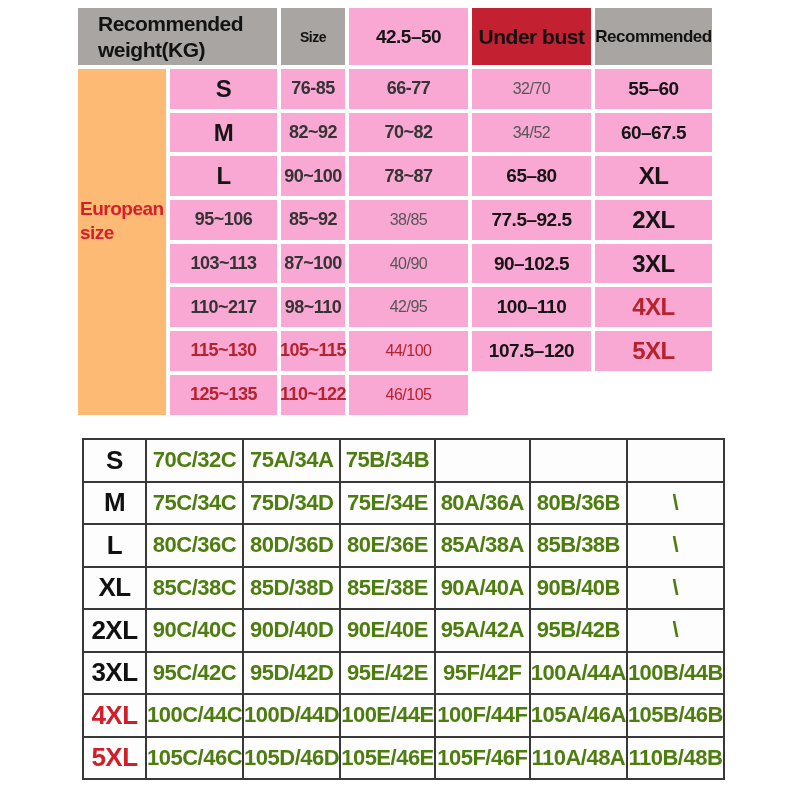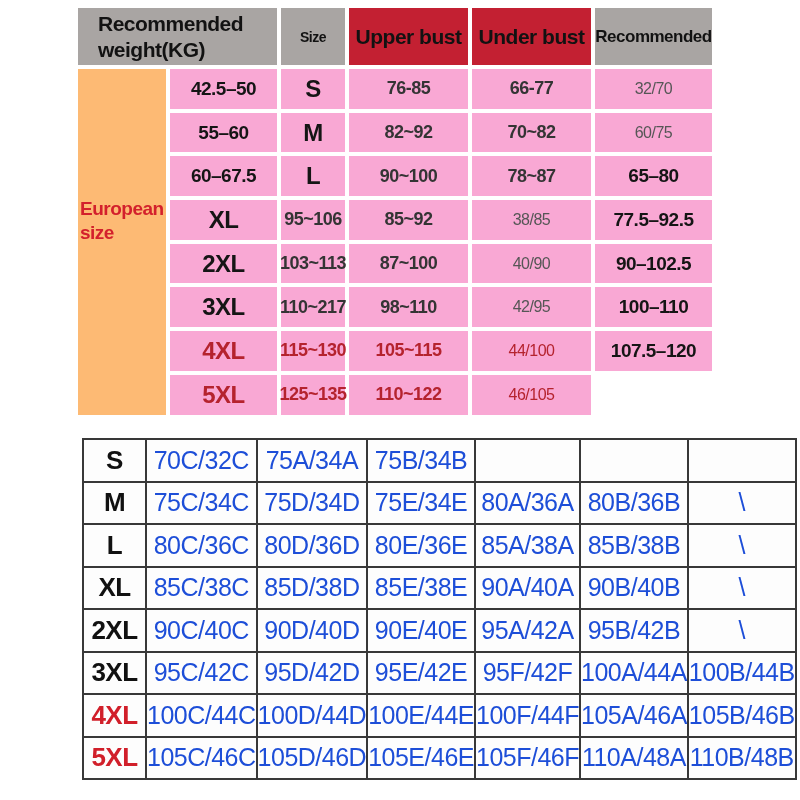--- a/index.html
+++ b/index.html
@@ -44,53 +44,52 @@
   .cr{font-weight:normal;font-size:16px;color:#565656;}
   .hl{color:#b5232e !important;}
 
   
   .bottom-table{
     position:absolute;left:82px;top:438px;
     border-collapse:collapse;table-layout:fixed;
   }
   .bottom-table td,.bottom-table th{
     border:2px solid #383838;height:40.5px;text-align:center;vertical-align:middle;
-    font-size:25px;font-weight:normal;color:#1d4ed8;letter-spacing:-0.5px;
+    font-size:22px;font-weight:bold;color:#4d7c0f;letter-spacing:-0.5px;
     white-space:nowrap;overflow:hidden;padding:0;background:#fdfdfd;
   }
   .bottom-table th{font-size:26px;font-weight:bold;color:#111;}
   .bottom-table th.red{color:#d11f2a;}
 </style>
 </head>
 <body>
 
 <div class="canvas">
 
   <div class="top-table">
     <div class="th th-weight">Recommended weight(KG)</div>
     <div class="th th-size">Size</div>
-    <div class="th th-red th-upper">Upper bust</div>
     <div class="th th-red th-under">Under bust</div>
     <div class="th th-rec">Recommended</div>
 
     <div class="side-cell">
       <div class="side-label">European size</div>
     </div>
 
     <div class="cell cw">42.5–50</div>
     <div class="cell cs">S</div>
     <div class="cell cu">76-85</div>
     <div class="cell cu">66-77</div>
     <div class="cell cr">32/70</div>
 
     <div class="cell cw">55–60</div>
     <div class="cell cs">M</div>
     <div class="cell cu">82~92</div>
     <div class="cell cu">70~82</div>
-    <div class="cell cr">60/75</div>
+    <div class="cell cr">34/52</div>
 
     <div class="cell cw">60–67.5</div>
     <div class="cell cs">L</div>
     <div class="cell cu">90~100</div>
     <div class="cell cu">78~87</div>
 
     <div class="cell cw">65–80</div>
     <div class="cell cs">XL</div>
     <div class="cell cu">95~106</div>
     <div class="cell cu">85~92</div>

